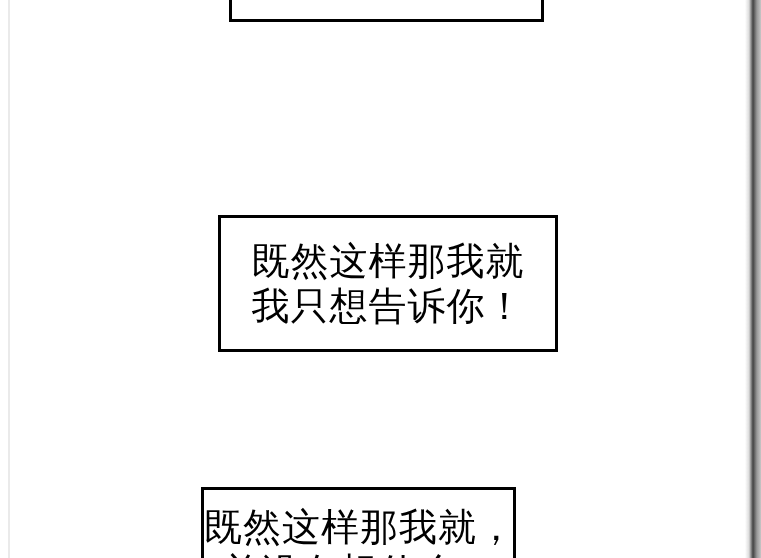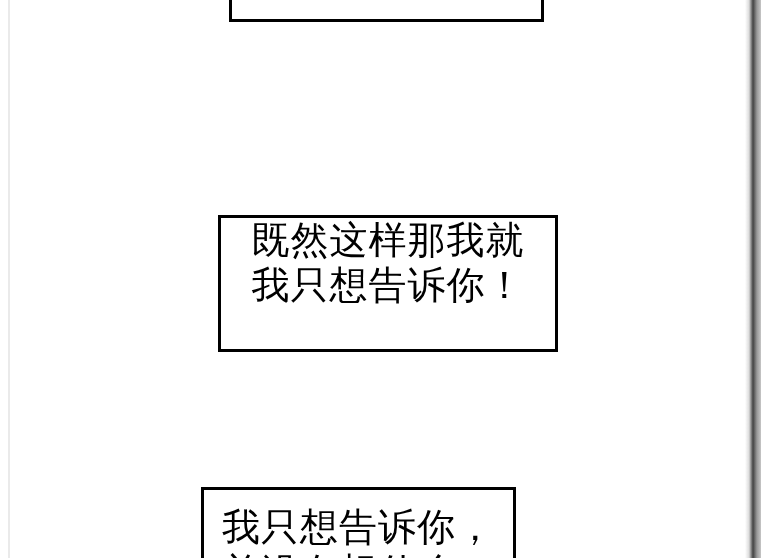--- a/index.html
+++ b/index.html
@@ -47,20 +47,21 @@
     top: -80px;
     width: 315px;
     height: 102px;
   }
   .bubble-middle {
     left: 218px;
     top: 215px;
     width: 340px;
     height: 137px;
     display: flex;
+    align-items: center;
     justify-content: center;
   }
   .bubble-bottom {
     left: 201px;
     top: 487px;
     width: 315px;
     height: 140px;
     padding-top: 15px;
   }
   .bubble-text {
@@ -86,18 +87,18 @@
 
   <div class="bubble bubble-middle">
     <div class="bubble-text">
       <div>既然这样那我就</div>
       <div>我只想告诉你！</div>
     </div>
   </div>
 
   <div class="bubble bubble-bottom">
     <div class="bubble-text">
-      <div>我只想告诉你，</div>
+      <div>既然这样那我就，</div>
       <div>并没有想什么！</div>
     </div>
   </div>
 
 </div>
 
 </body></html>

